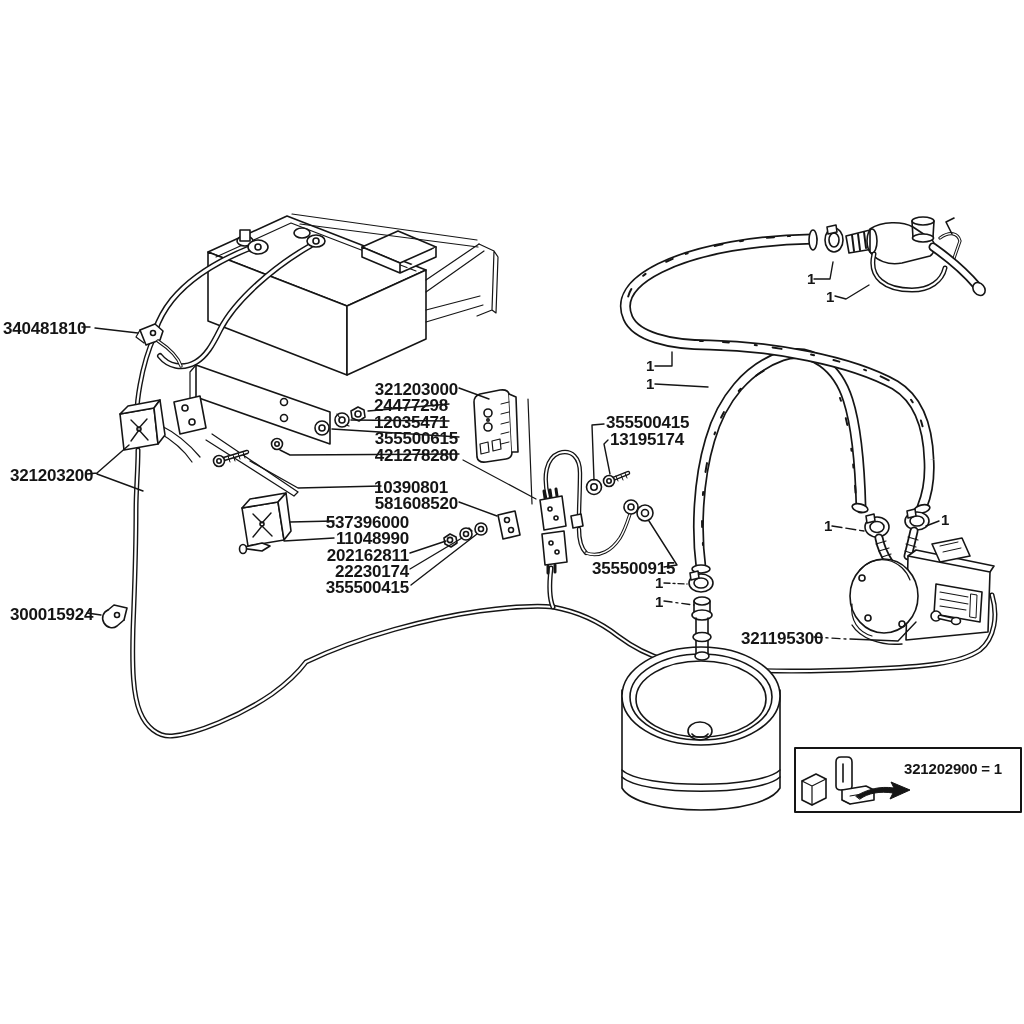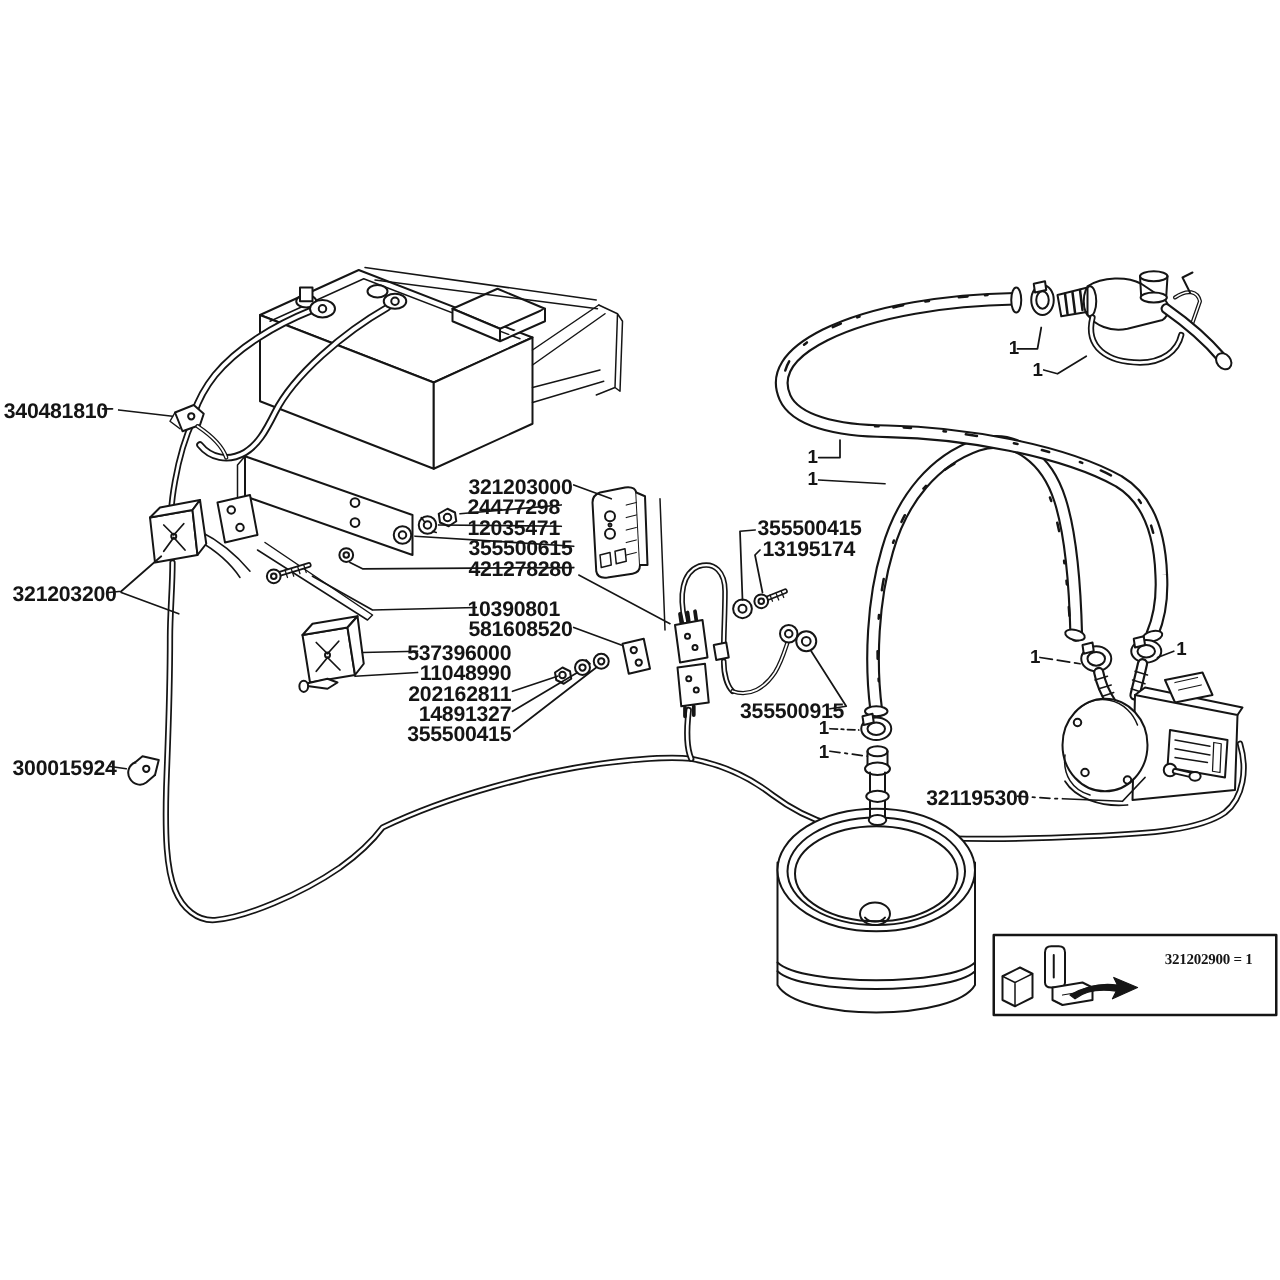--- a/index.html
+++ b/index.html
@@ -3,21 +3,21 @@
 <meta charset="utf-8">
 <style>
   html,body{margin:0;padding:0;background:#fff;}
   .stage{position:relative;width:1024px;height:1024px;background:#fff;overflow:hidden;
          font-family:"Liberation Sans",sans-serif;color:#151515;}
   .stage svg{position:absolute;left:0;top:0;}
   .lbl{position:absolute;font-weight:bold;font-size:17px;line-height:1;
        letter-spacing:-0.2px;white-space:nowrap;color:#151515;}
   .ra{text-align:right;}
   .one{font-size:15px;}
-  .legend-text{font-size:12px;font-family:Liberation Serif, serif;}
+  .legend-text{font-size:15px;}
 </style>
 </head>
 <body>
 
 <div class="stage">
 
 <svg width="1024" height="1024" viewBox="0 0 1024 1024" fill="none" stroke="#151515" stroke-width="1.6" stroke-linecap="round" stroke-linejoin="round">
 
   <g>
     <path d="M155,335 C148,350 143,368 140,385 C138,396 137,404 137,412" stroke-width="5"></path>
@@ -322,21 +322,21 @@
 <div class="lbl ra" style="left:338px;top:397px;width:110px">24477298</div>
 <div class="lbl ra" style="left:338px;top:414px;width:110px">12035471</div>
 <div class="lbl ra" style="left:338px;top:430px;width:120px">355500615</div>
 <div class="lbl ra" style="left:338px;top:447px;width:120px">421278280</div>
 <div class="lbl ra" style="left:338px;top:479px;width:110px">10390801</div>
 <div class="lbl ra" style="left:348px;top:495px;width:110px">581608520</div>
 
 <div class="lbl ra" style="left:299px;top:514px;width:110px">537396000</div>
 <div class="lbl ra" style="left:299px;top:530px;width:110px">11048990</div>
 <div class="lbl ra" style="left:299px;top:547px;width:110px">202162811</div>
-<div class="lbl ra" style="left:299px;top:563px;width:110px">14891327</div>
+<div class="lbl ra" style="left:299px;top:563px;width:110px">22230174</div>
 <div class="lbl ra" style="left:299px;top:579px;width:110px">355500415</div>
 
 <div class="lbl" style="left:606px;top:414px">355500415</div>
 <div class="lbl" style="left:610px;top:431px">13195174</div>
 <div class="lbl" style="left:592px;top:560px">355500915</div>
 <div class="lbl" style="left:741px;top:630px">321195300</div>
 
 <div class="lbl one" style="left:807px;top:271px">1</div>
 <div class="lbl one" style="left:826px;top:289px">1</div>
 <div class="lbl one" style="left:646px;top:358px">1</div>

